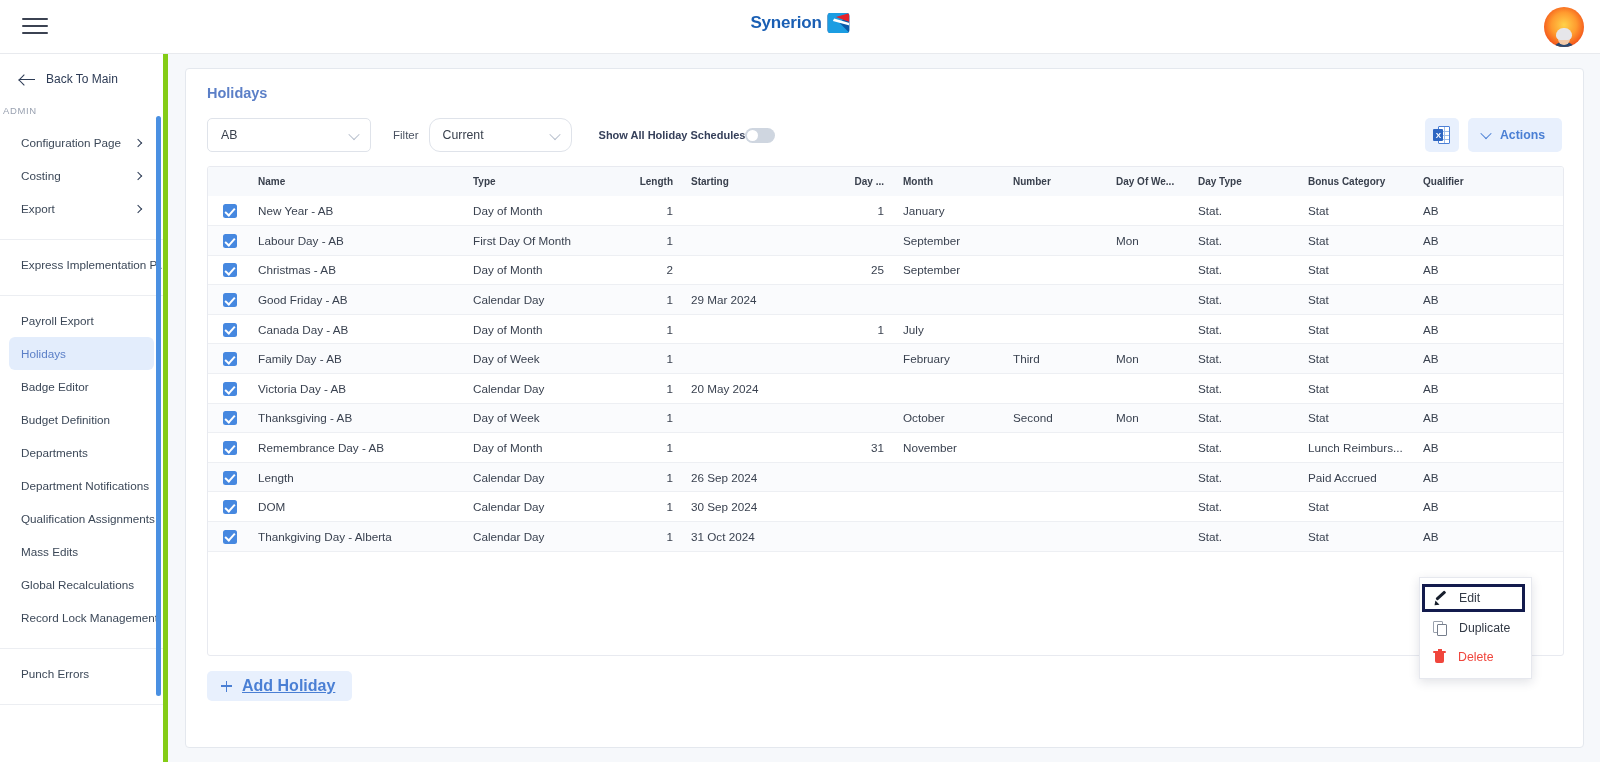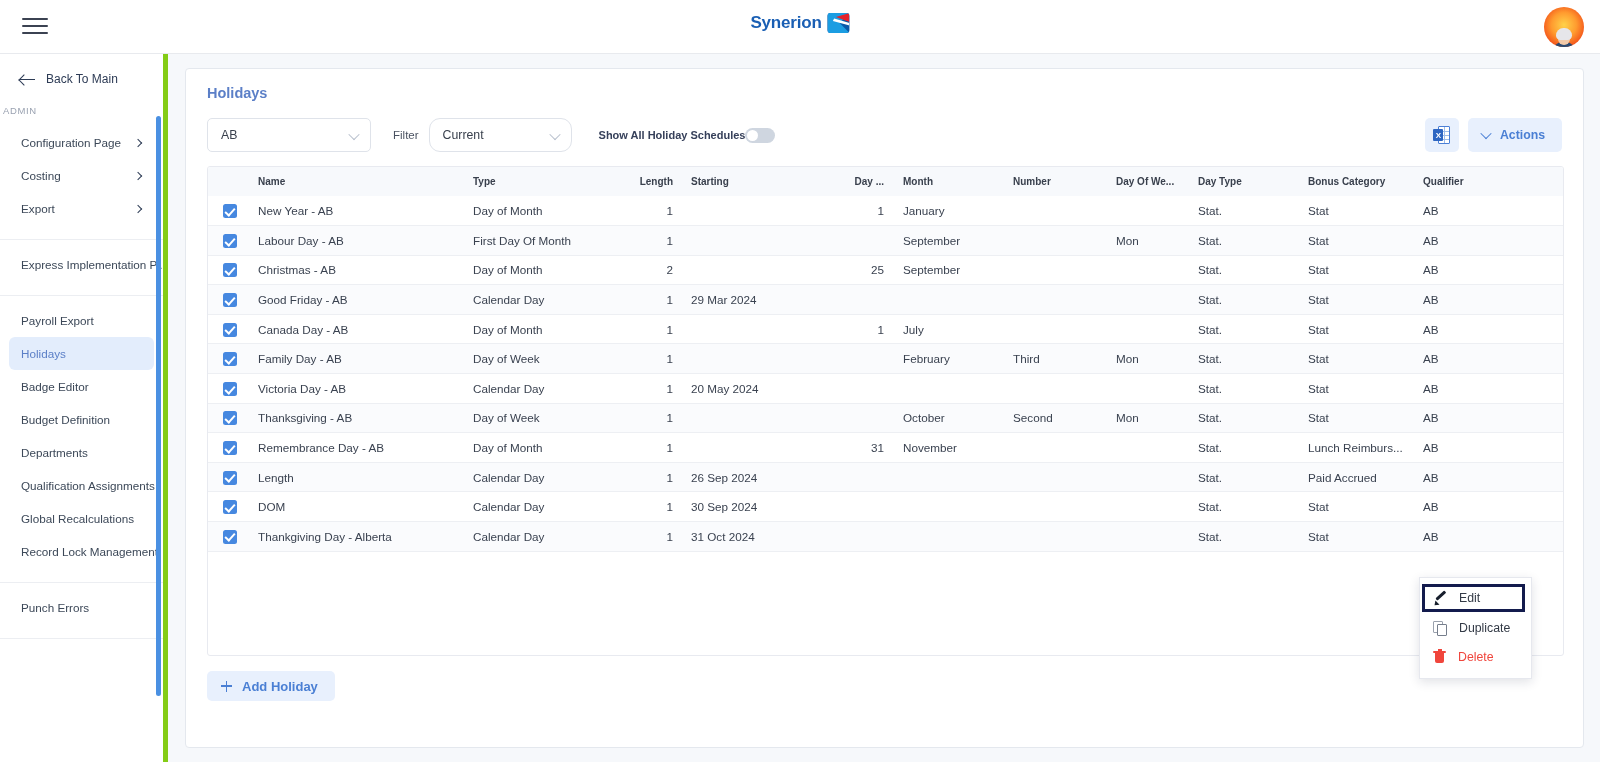--- a/index.html
+++ b/index.html
@@ -317,21 +317,21 @@
     display: inline-flex; align-items: center; gap: 10px;
     height: 30px; padding: 0 17px 0 14px;
     background: #e8f0fd; border-radius: 5px; cursor: pointer;
   }
   .add-btn .plus { position: relative; width: 11px; height: 11px; }
   .add-btn .plus::before, .add-btn .plus::after {
     content: ""; position: absolute; background: #4a7fd4;
   }
   .add-btn .plus::before { left: 0; top: 4.7px; width: 11px; height: 1.8px; }
   .add-btn .plus::after  { top: 0; left: 4.7px; height: 11px; width: 1.8px; }
-  .add-btn .lbl { font-size: 13px; font-weight: bold; color: #4a7fd4; }
+  .add-btn .lbl { font-size: 16px; font-weight: bold; color: #4a7fd4; text-decoration: underline; }
 </style>
 </head>
 <body>
 
 <div class="topbar">
   <div class="hamburger">
     <span></span>
       <span></span>
       <span></span>
   </div>
@@ -395,21 +395,27 @@
     <div class="sb-item">
       <span>Badge Editor</span>
     </div>
     <div class="sb-item">
       <span>Budget Definition</span>
     </div>
     <div class="sb-item">
       <span>Departments</span>
     </div>
     <div class="sb-item">
+      <span>Department Notifications</span>
+    </div>
+    <div class="sb-item">
       <span>Qualification Assignments</span>
+    </div>
+    <div class="sb-item">
+      <span>Mass Edits</span>
     </div>
     <div class="sb-item">
       <span>Global Recalculations</span>
     </div>
     <div class="sb-item">
       <span>Record Lock Management</span>
     </div>
   </div>
 
   <div class="sb-divider"></div>

